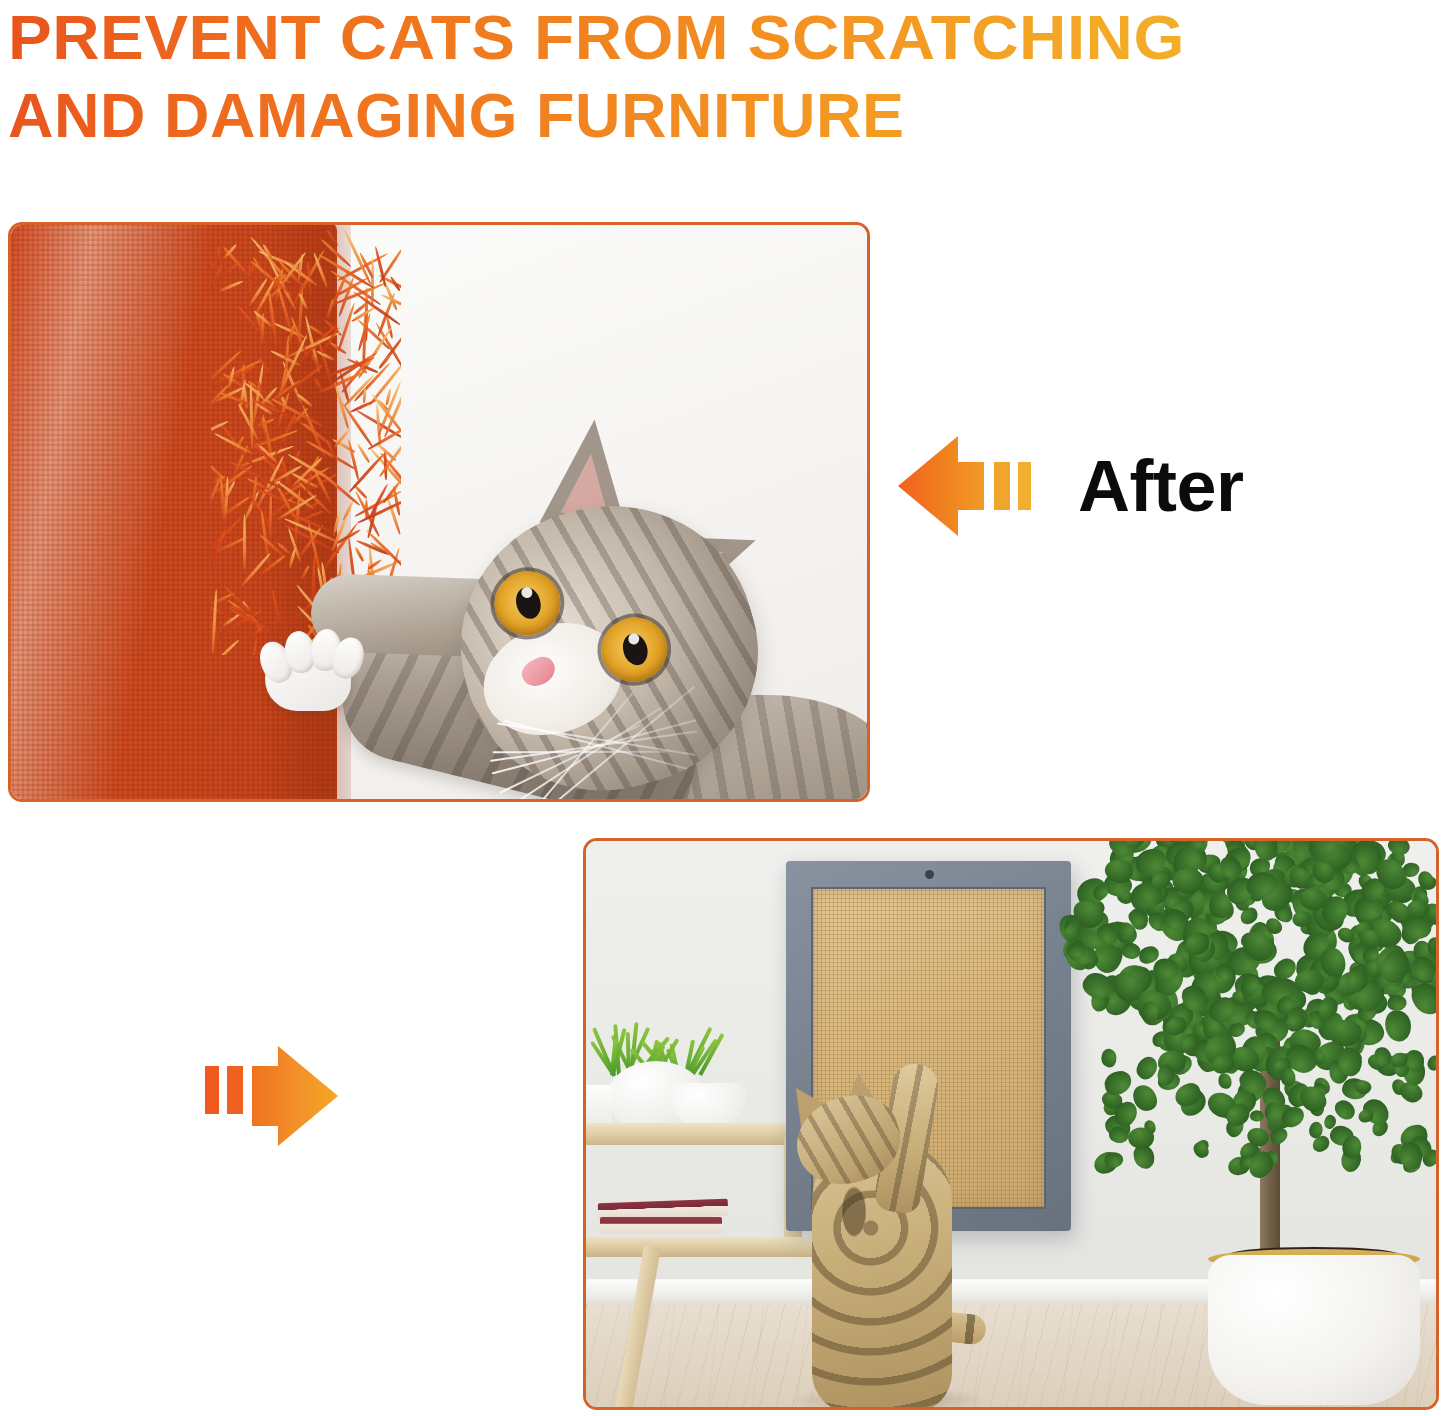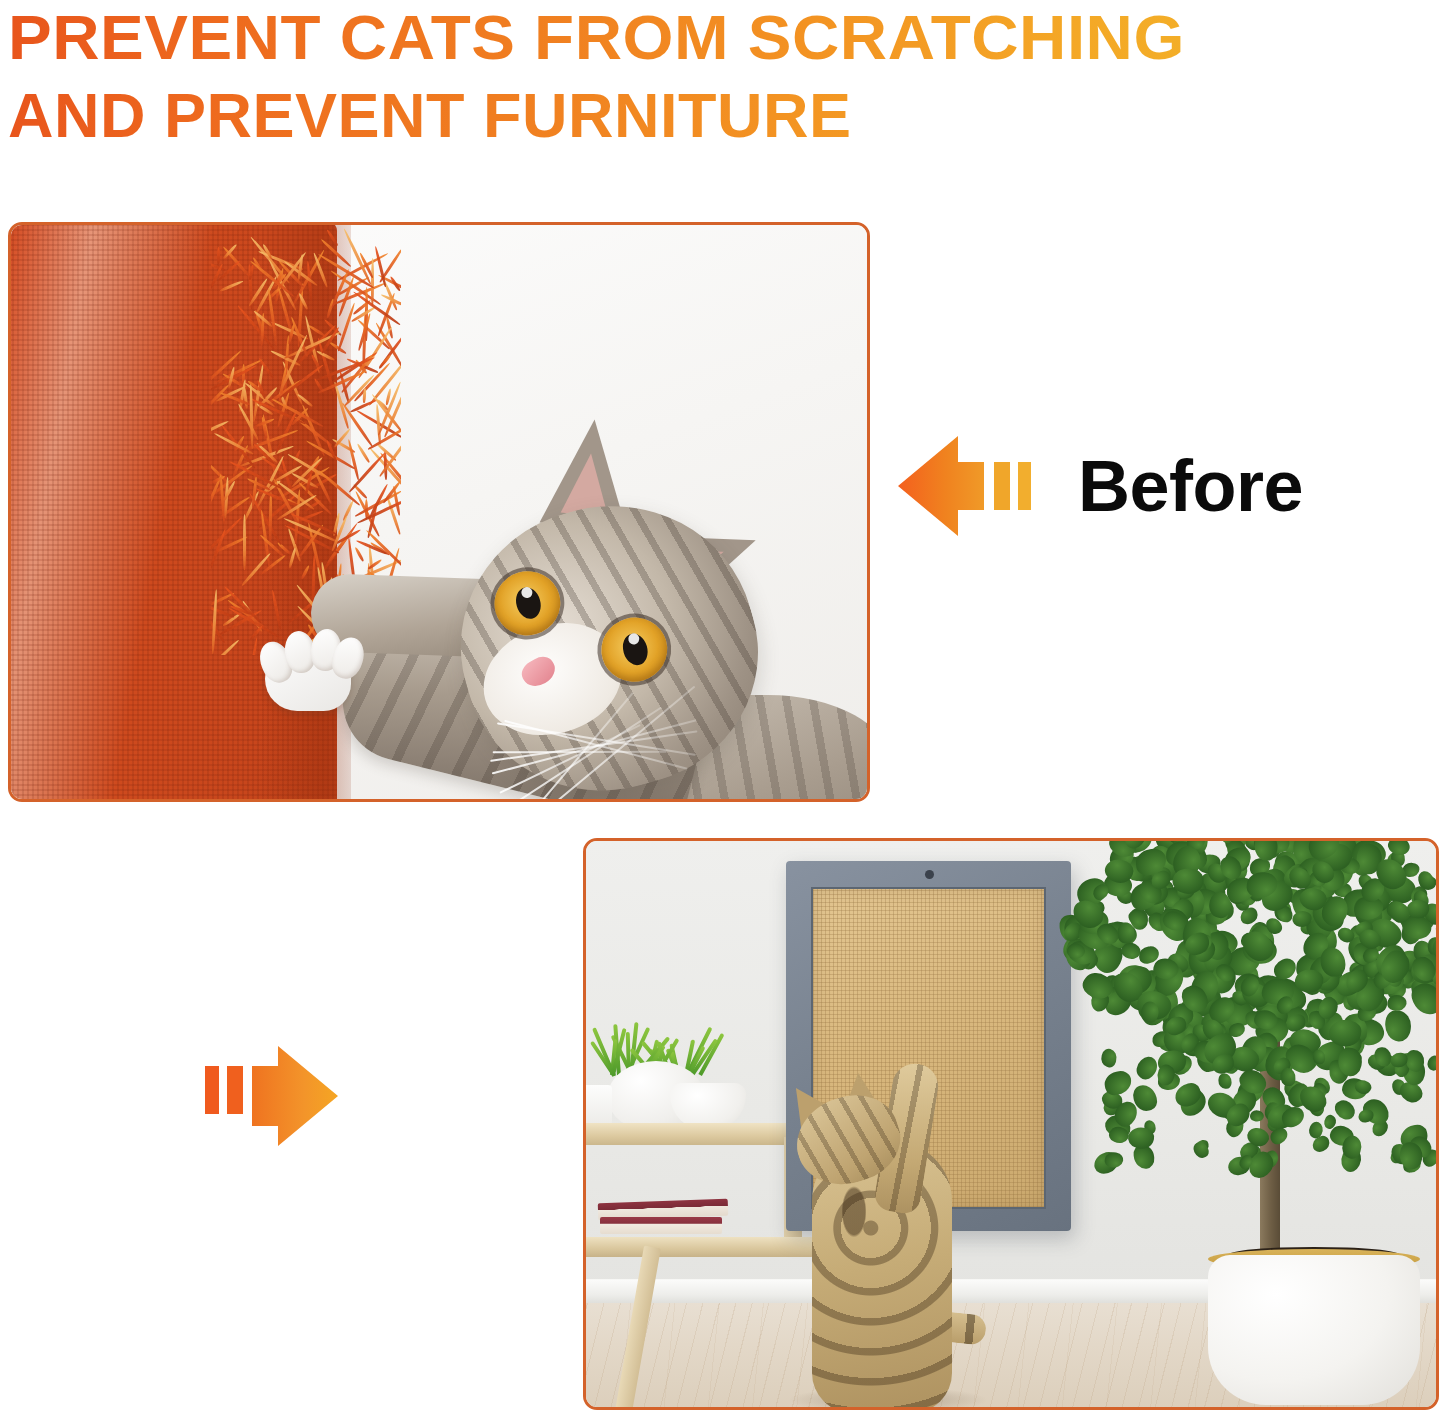--- a/index.html
+++ b/index.html
@@ -459,21 +459,21 @@
     letter-spacing: -0.5px;
   }
   #marker-before .marker-label { margin-left: 42px; }
   #marker-after  .marker-label { margin-right: 40px; }
 </style>
 </head>
 <body>
 
 <div class="headline">
   <div class="headline-line l1">PREVENT CATS FROM SCRATCHING</div>
-  <div class="headline-line l2">AND PREVENT FURNITURE</div>
+  <div class="headline-line l2">AND DAMAGING FURNITURE</div>
 </div>
 
 <div class="photo-frame" id="photo-before">
   <div class="scene">
     <div class="bg-white-room"></div>
 
     <div class="sofa"></div>
     <div class="sofa-shadow"></div>
     <div class="shred" id="shred-strands">
         <i class="deep" style="left:6.8px;top:282.3px;height:63.3px;transform:rotate(45.3deg);"></i>
@@ -823,21 +823,21 @@
       <linearGradient id="gradBefore" x1="0" y1="0.5" x2="1" y2="0.5">
         <stop offset="0%" stop-color="#F4601E"></stop>
         <stop offset="55%" stop-color="#F0821F"></stop>
         <stop offset="100%" stop-color="#F09A28"></stop>
       </linearGradient>
     </defs>
     <path d="M2 54 L62 4 L62 30 L88 30 L88 78 L62 78 L62 104 Z" fill="url(#gradBefore)"></path>
     <rect x="98" y="30" width="16" height="48" fill="#F0A62A"></rect>
     <rect x="122" y="30" width="13" height="48" fill="#F2AE2E"></rect>
   </svg>
-  <span class="marker-label">Before</span>
+  <span class="marker-label">After</span>
 </div>
 
 <div class="marker" id="marker-after">
   <svg class="arrow-svg" width="140" height="108" viewBox="0 0 140 108">
     <defs>
       <linearGradient id="gradAfter" x1="0" y1="0.5" x2="1" y2="0.5">
         <stop offset="0%" stop-color="#EF7320"></stop>
         <stop offset="60%" stop-color="#F3942A"></stop>
         <stop offset="100%" stop-color="#F5A623"></stop>
       </linearGradient>

